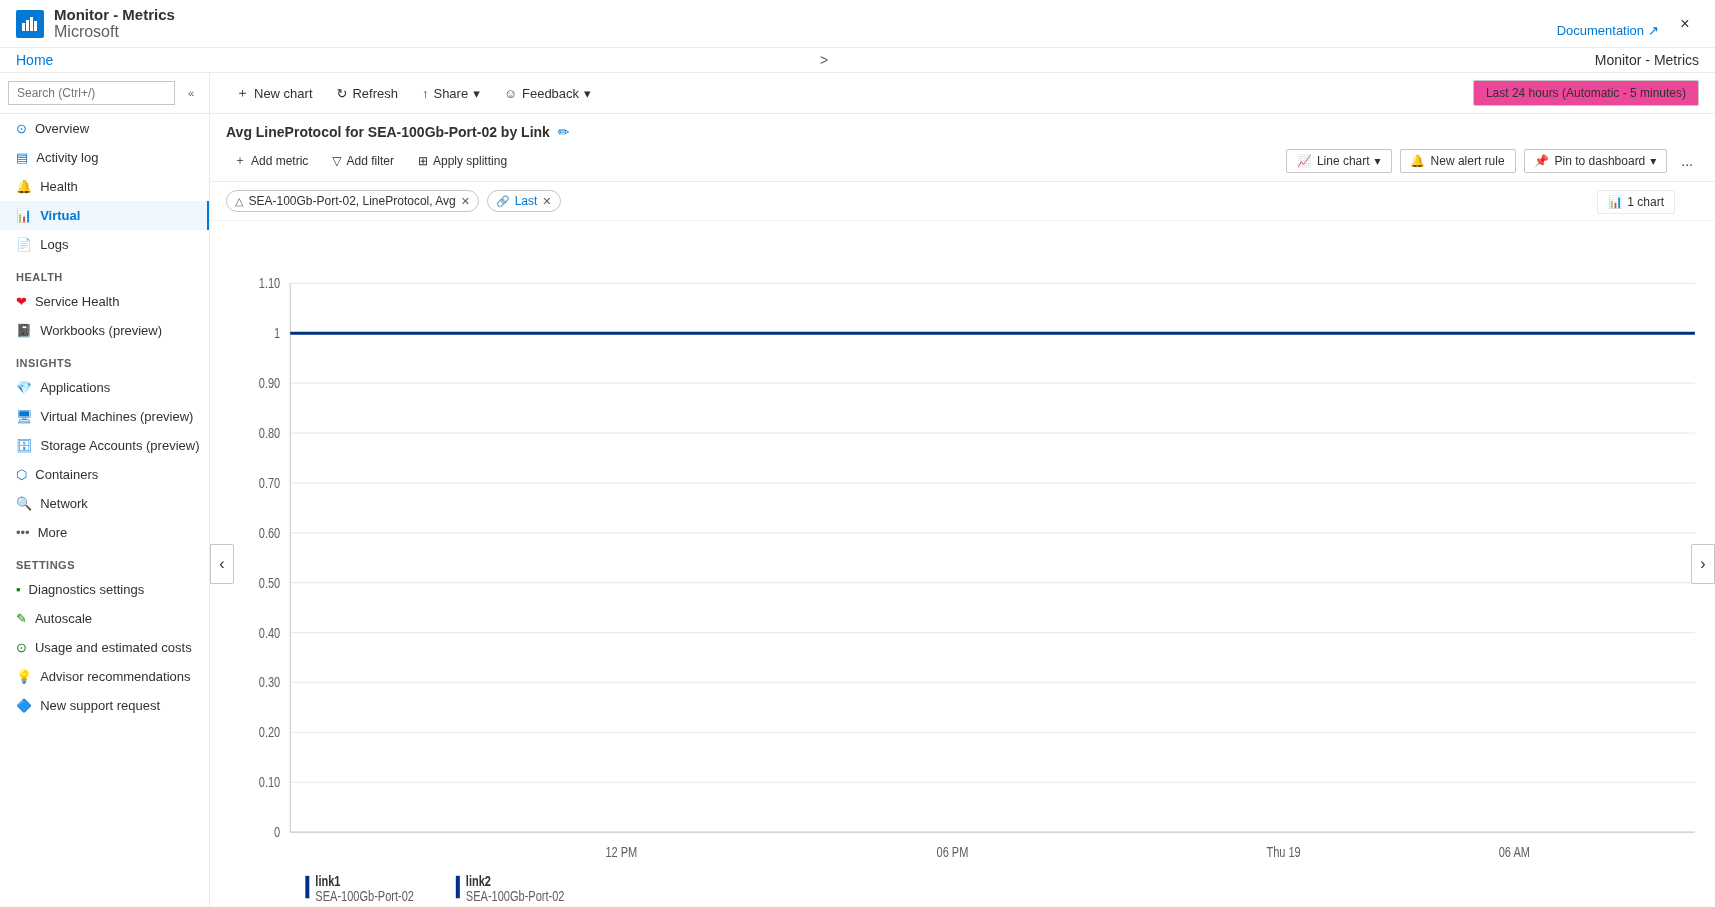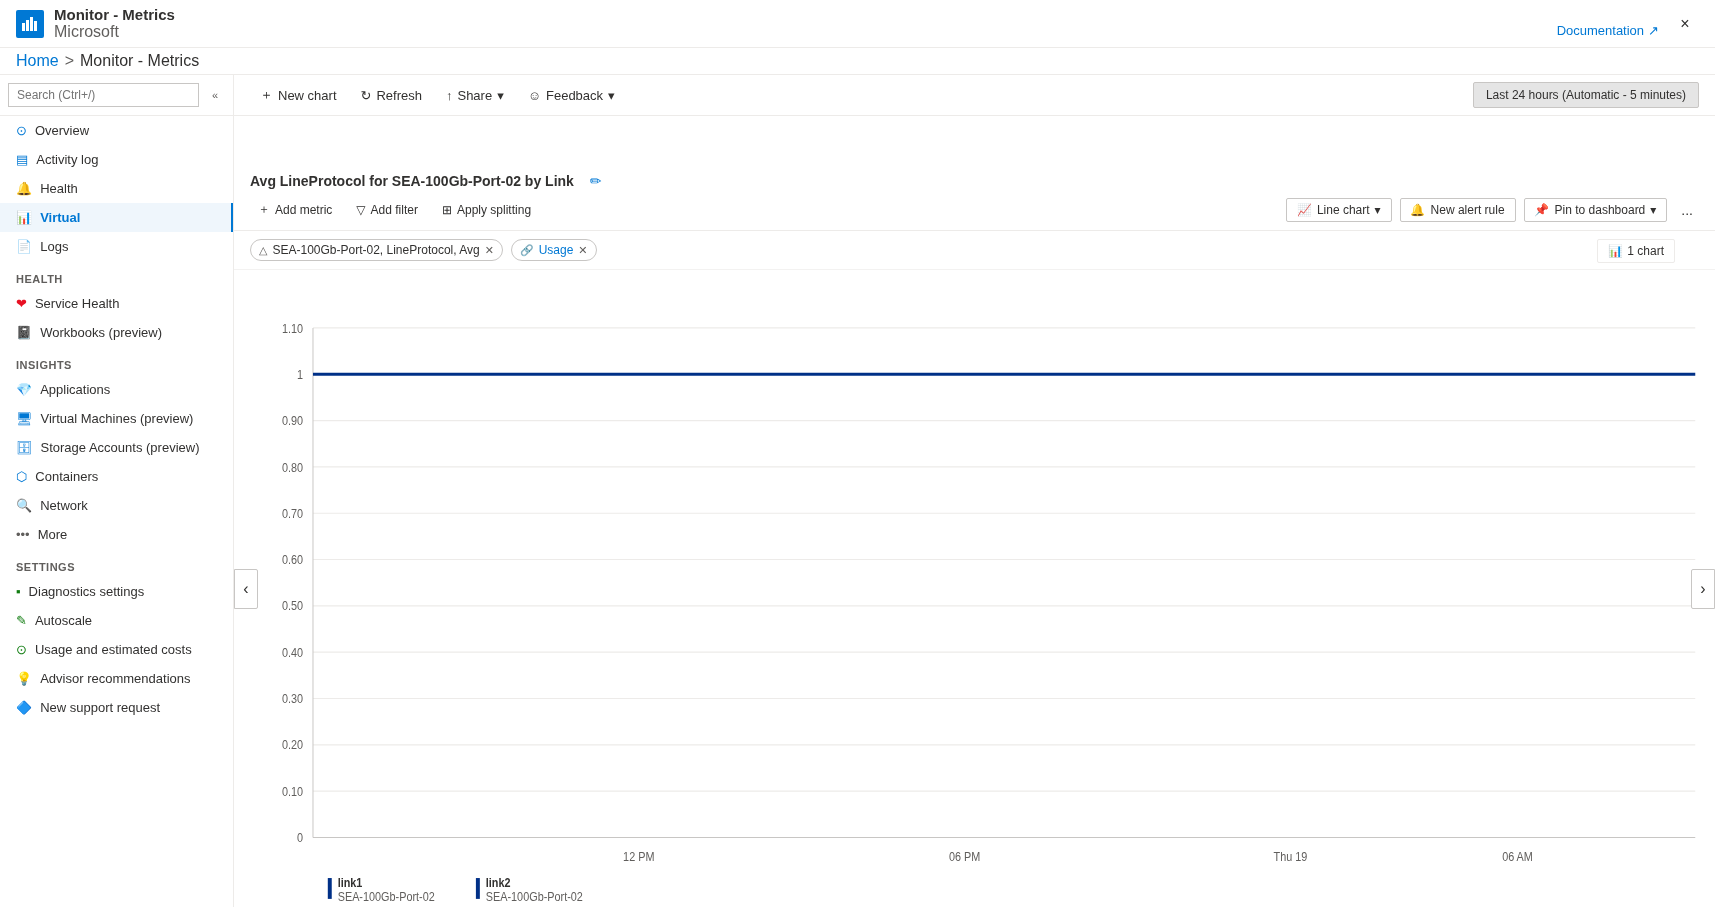--- a/index.html
+++ b/index.html
@@ -22,37 +22,38 @@
     .app-title { font-size: 15px; font-weight: 600; color: #323130; }
     .app-subtitle { font-size: 16px; color: #605e5c; }
     .top-bar-right { display: flex; align-items: flex-end; gap: 12px; }
     .doc-link { color: #0078d4; font-size: 13px; text-decoration: none; display: flex; align-items: center; gap: 4px; }
     .close-btn { width: 28px; height: 28px; display: flex; align-items: center; justify-content: center; cursor: pointer; color: #323130; font-size: 16px; }
 
     
     .breadcrumb {
       background: #fff;
       padding: 4px 16px;
-      font-size: 16px;
+      font-size: 14px;
       color: #0078d4;
       display: flex;
       align-items: center;
       gap: 6px;
       border-bottom: 1px solid #edebe9;
       flex-shrink: 0;
+      justify-content: space-between;
     }
     .breadcrumb span { color: #605e5c; }
     .breadcrumb a { color: #0078d4; text-decoration: none; }
 
     
     .main-layout { display: flex; flex: 1; overflow: hidden; }
 
     
     .sidebar {
-      width: 234px;
+      width: 210px;
       background: #fff;
       border-right: 1px solid #edebe9;
       display: flex;
       flex-direction: column;
       overflow-y: auto;
       flex-shrink: 0;
     }
     .sidebar-search {
       padding: 8px;
       border-bottom: 1px solid #edebe9;
@@ -94,31 +95,31 @@
       flex-shrink: 0;
     }
     .toolbar-btn {
       display: flex; align-items: center; gap: 5px;
       padding: 5px 10px; font-size: 13px; cursor: pointer;
       color: #323130; border: none; background: none;
       border-radius: 2px; white-space: nowrap;
     }
     .toolbar-right { margin-left: auto; }
     .time-range-btn {
-      border: 1px solid #c8c6c4; background: #e5e5e5; padding: 5px 12px; font-size: 12px;
+      border: 1px solid #c8c6c4; background: #ec4899; padding: 5px 12px; font-size: 12px;
       cursor: pointer; border-radius: 2px; color: #323130;
     }
 
     
     .chart-header {
       background: #fff; padding: 10px 16px 0; flex-shrink: 0;
       border-bottom: 1px solid #edebe9;
     }
     .chart-title-row {
-      display: flex; align-items: flex-end; gap: 16px; margin-bottom: 8px; margin-top: 47px;
+      display: flex; align-items: flex-end; gap: 8px; margin-bottom: 8px;
     }
     .chart-title { font-size: 14px; font-weight: 600; color: #323130; }
     .edit-icon { color: #0078d4; cursor: pointer; font-size: 14px; }
     .chart-controls {
       display: flex; align-items: center; justify-content: space-between;
       padding-bottom: 8px;
     }
     .chart-controls-left { display: flex; align-items: center; gap: 8px; }
     .chart-controls-right { display: flex; align-items: center; gap: 8px; }
     .ctrl-btn {
@@ -360,21 +361,21 @@
     <div class="chart-body">
 
       <div class="chart-tags-row">
         <div class="pill-tag">
           <span style="color:#605e5c; font-size:11px;">△</span>
           <span>SEA-100Gb-Port-02, LineProtocol, Avg</span>
           <span class="remove">✕</span>
         </div>
         <div class="pill-tag">
           <span style="color:#0078d4; font-size:11px;">🔗</span>
-          <span class="pill-link">Usage</span>
+          <span class="pill-link">Last</span>
           <span class="remove">✕</span>
         </div>
 
         <div class="chart-badge" style="margin-left: auto;">
           <span>📊</span>
           <span>1 chart</span>
         </div>
       </div>
 
       <div style="flex:1; position:relative; background:#fff;">

